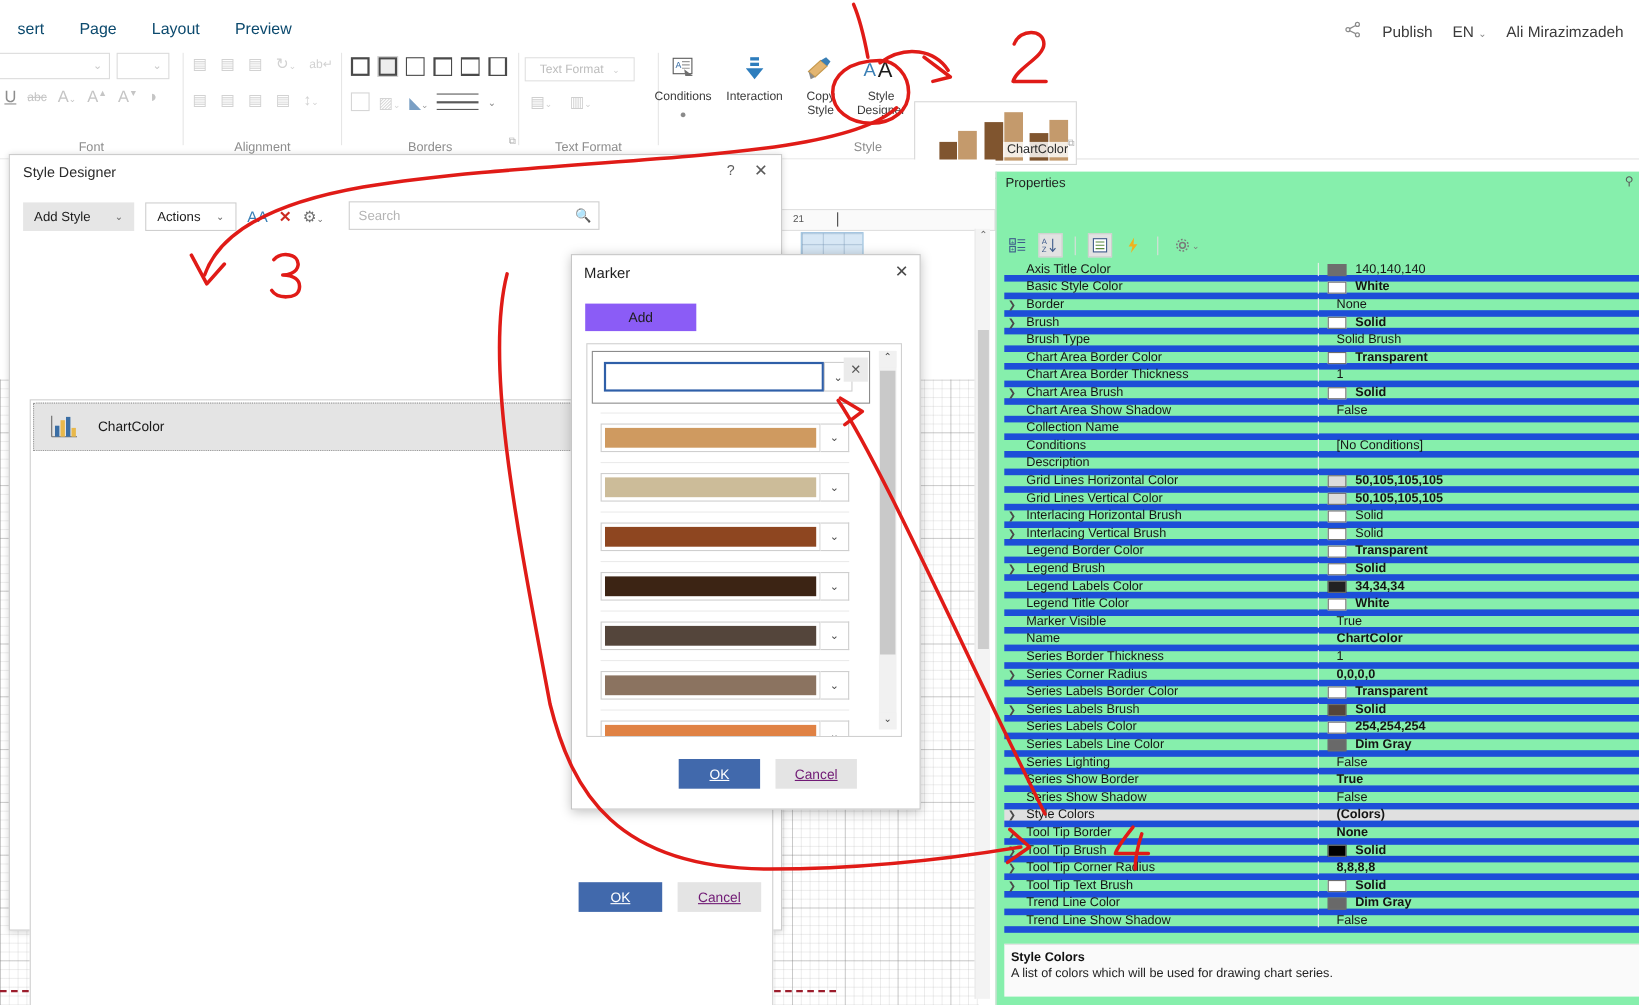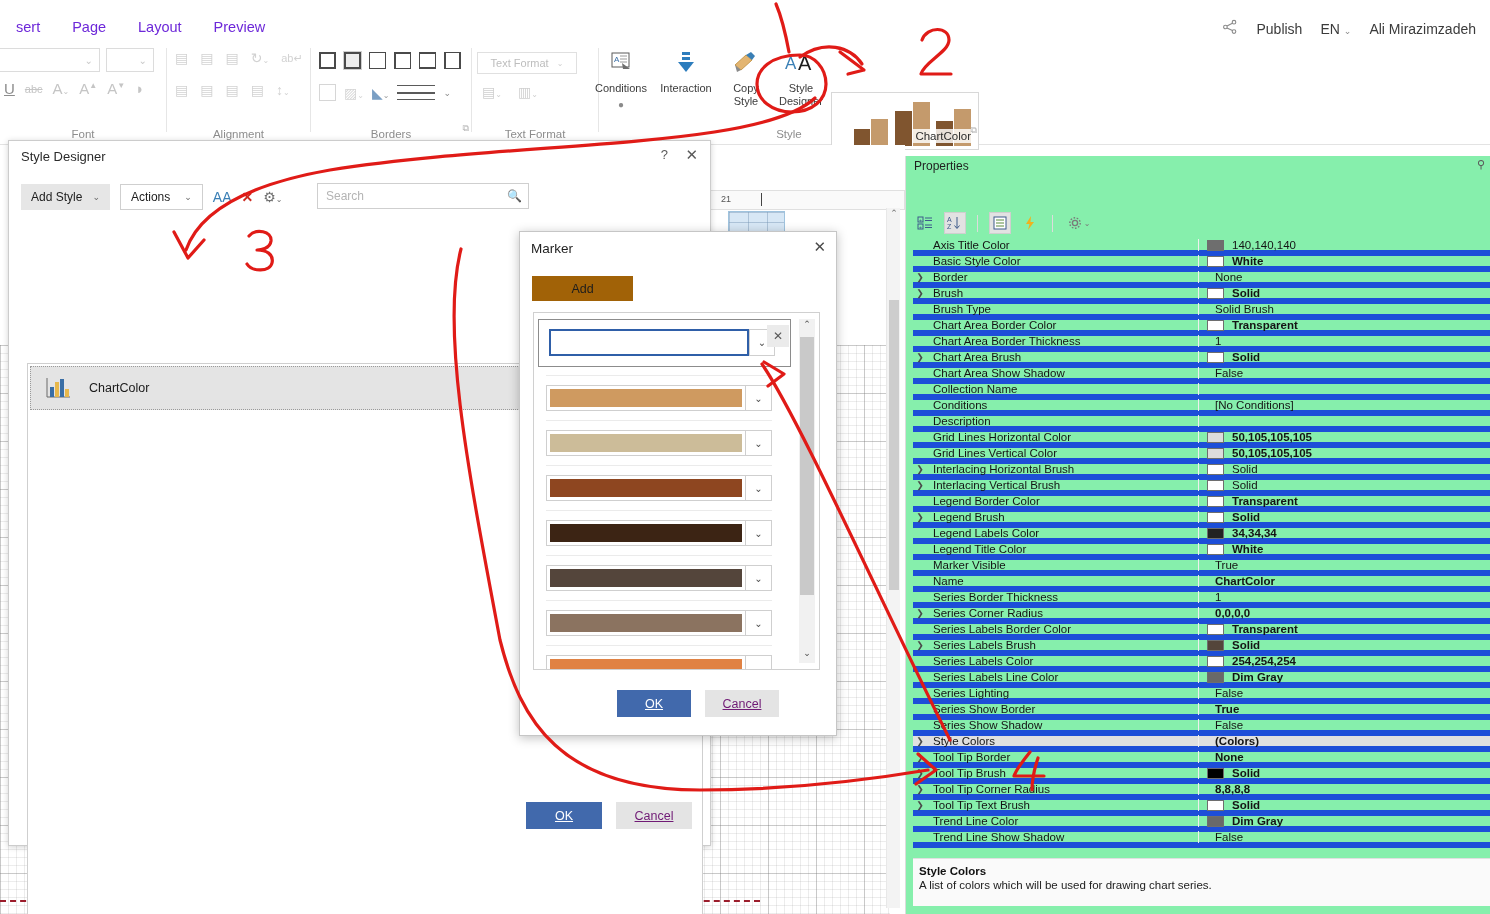--- a/index.html
+++ b/index.html
@@ -14,21 +14,21 @@
   }
   #root { position: relative; width: 1490px; height: 914px; }
 
   
   .ribbon {
     position: absolute; left: 0; top: 0; width: 1490px; height: 145px;
     background: #ffffff; border-bottom: 1px solid #e3e3e3;
   }
   .tabbar { position: absolute; left: 0; top: 12px; height: 30px; display: flex; align-items: center; }
   .tabbar .tab {
-    font-size: 14.5px; color: #6d28d9; padding: 2px 16px; white-space: nowrap;
+    font-size: 14.5px; color: #0c4a6e; padding: 2px 16px; white-space: nowrap;
   }
   .hdr-right {
     position: absolute; right: 14px; top: 19px;
     display: flex; align-items: center; gap: 18px; font-size: 14px; color: #3b3b3b;
   }
   .hdr-right .share { color: #8a8a8a; font-size: 15px; }
   .chev { font-size: 9px; color: #8a8a8a; margin-left: 4px; }
 
   .rgroups { position: absolute; left: 0; top: 44px; height: 100px; width: 1490px; }
   .rgroup { position: absolute; top: 0; height: 96px; }
@@ -105,29 +105,29 @@
   .sd-win {
     position:absolute; left:8px; top:140px; width:703px; height:706px;
     background:#ffffff; border:1px solid #cccccc; box-shadow: 0 1px 6px rgba(0,0,0,.18);
   }
   .sd-title { position:absolute; left:12px; top:8px; font-size:13px; color:#2b2b2b; }
   .sd-help { position:absolute; right:42px; top:6px; font-size:13px; color:#5a5a5a; }
   .sd-close { position:absolute; right:12px; top:5px; font-size:15px; color:#5a5a5a; }
   .sd-toolbar { position:absolute; left:12px; top:42px; height:28px; display:flex; align-items:center; gap:10px; }
   .btn-grey {
     background:#e6e6e6; border:none; height:26px; padding:0 10px; font-size:12px; color:#1c1c1c;
-    display:flex; align-items:center; gap:10px; font-family:"Liberation Sans", sans-serif;
+    display:flex; align-items:center; gap:22px; font-family:"Liberation Sans", sans-serif;
   }
   .btn-outline {
     background:#fff; border:1px solid #cfcfcf; height:26px; padding:0 10px; font-size:12px; color:#1c1c1c;
     display:flex; align-items:center; gap:14px; font-family:"Liberation Sans", sans-serif;
   }
   .tb-ico { font-size:14px; }
   .search-box {
-    position:absolute; left:308px; top:42px; width:212px; height:26px;
+    position:absolute; left:308px; top:42px; width:228px; height:26px;
     border:1px solid #cfcfcf; background:#fff; display:flex; align-items:center; padding:0 6px;
   }
   .search-box input {
     border:none; outline:none; flex:1; font-size:12px; color:#333;
     font-family:"Liberation Sans", sans-serif; background:transparent;
   }
   .search-box input::placeholder { color:#b4b4b4; }
   .sd-list {
     position:absolute; left:18px; top:222px; width:676px; height:560px;
     border:1px solid #cfcfcf; background:#fff;
@@ -151,21 +151,21 @@
 
   
   .colors-win {
     position:absolute; left:519px; top:231px; width:318px; height:505px;
     background:#ffffff; border:1px solid #c6c6c6; box-shadow: 0 2px 10px rgba(0,0,0,.25);
   }
   .colors-title { position:absolute; left:11px; top:9px; font-size:13.5px; color:#1f1f1f; }
   .colors-close { position:absolute; right:10px; top:6px; font-size:15px; color:#4a4a4a; }
   .btn-add {
     position:absolute; left:532px; top:276px; width:101px; height:25px;
-    background:#a16207; border:none; font-size:12.5px; color:#1d1d1d;
+    background:#8b5cf6; border:none; font-size:12.5px; color:#1d1d1d;
     font-family:"Liberation Sans", sans-serif;
   }
   .swatch-frame {
     position:absolute; left:533px; top:312px; width:287px; height:358px;
     border:1px solid #d0d0d0; background:#ffffff; overflow:hidden;
   }
   .sw-row { position:absolute; left:12px; width:226px; height:26px; }
   .sw-row .cbox {
     position:absolute; left:0; top:0; width:200px; height:26px;
     border:1px solid #cfcfcf; background:#fff; padding:3px;

